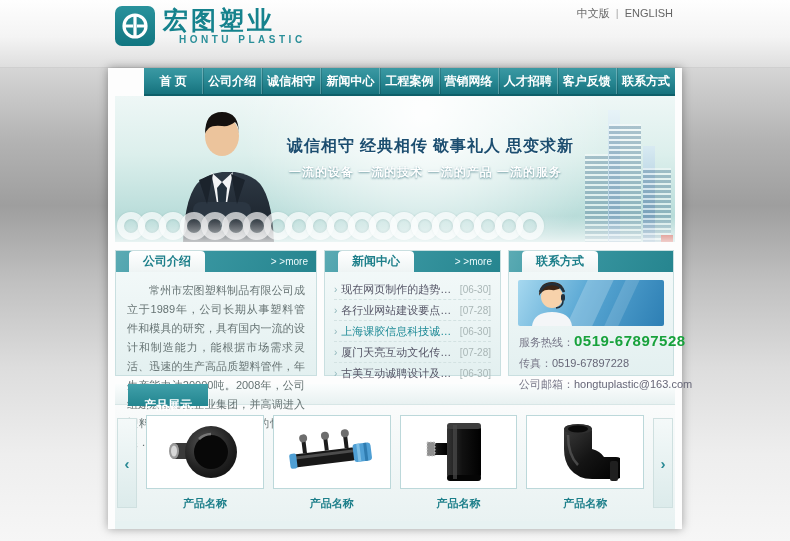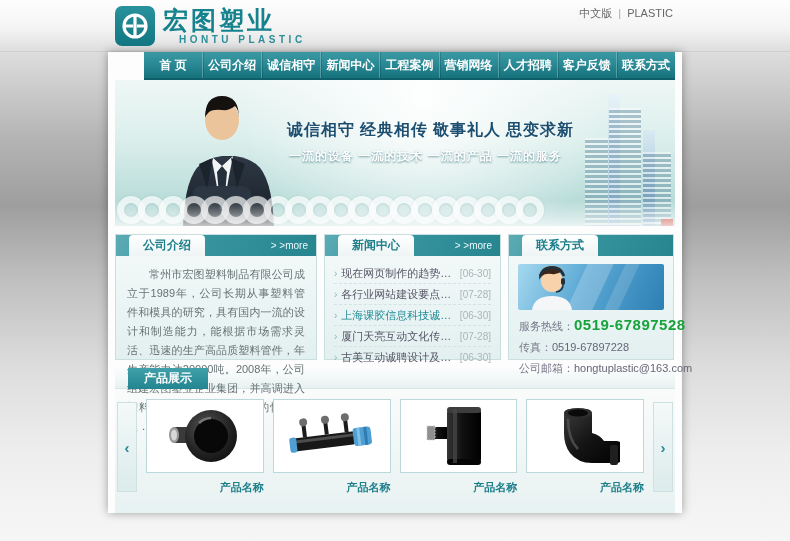--- a/index.html
+++ b/index.html
@@ -3,21 +3,21 @@
 <meta charset="utf-8">
 <style>
   * { margin:0; padding:0; box-sizing:border-box; }
   html,body { width:790px; }
   body {
     font-family:"Liberation Sans", sans-serif;
     background:linear-gradient(180deg,#fbfbfb 0%,#dcdcdc 10%,#b3b3b3 26%,#9e9e9e 38%,#c0c0c0 52%,#dddddd 68%,#eeeeee 84%,#f6f6f6 100%);
     height:541px; overflow:hidden;
   }
   
-  .top-band { height:52px; background:linear-gradient(180deg,#fefefe 0%,#f4f4f4 55%,#dedede 100%); border-bottom:1px solid #cfcfcf; }
+  .top-band { height:68px; background:linear-gradient(180deg,#fefefe 0%,#f4f4f4 55%,#dedede 100%); border-bottom:1px solid #cfcfcf; }
   .inner { width:560px; margin:0 auto; position:relative; height:100%; }
   .logo { position:absolute; left:0; top:6px; display:flex; align-items:center; cursor:pointer; }
   .logo-icon { width:40px; height:40px; background:linear-gradient(180deg,#29929c,#117681); border-radius:7px; display:flex; align-items:center; justify-content:center; }
   .logo-text { margin-left:8px; }
   .logo-title { font-size:25px; font-weight:bold; color:#15828d; letter-spacing:3px; line-height:26px; font-family:"Liberation Serif", serif; }
   .logo-sub { font-size:10px; font-weight:bold; color:#2a8f99; letter-spacing:3.5px;padding-left:16px; }
   .lang-row { position:absolute; right:2px; top:6px; font-size:11px; color:#666; }
   .lang-row span { cursor:pointer; }
   .lang-sep { color:#aaa; margin:0 6px; cursor:default !important; }
   .search-row { position:absolute; right:0; top:25px; display:flex; }
@@ -69,26 +69,26 @@
   .news-date { color:#a9b6b6; font-size:10px; margin-left:4px; }
   .svc-photo { margin:8px 9px 6px 9px; height:46px; border-radius:2px; position:relative; overflow:hidden; background:linear-gradient(115deg,#a6d8ef 0%,#5aa8d4 45%,#2d7fb4 100%); }
   .svc-photo .streak { position:absolute; top:-10px; width:26px; height:70px; background:rgba(255,255,255,.22); transform:skewX(-25deg); }
   .contact-lines { padding:0 10px; }
   .c-line { font-size:11px; color:#778; margin-top:6px; white-space:nowrap; }
   .hotline-num { font-size:15px; font-weight:bold; color:#18a23c; letter-spacing:.5px; }
   .c-val { color:#667; }
   
   .prod-sect { background:linear-gradient(180deg,#fdfdfd,#e9f2f2); padding-bottom:6px; }
   .prod-head { height:21px; background:linear-gradient(180deg,#fbfdfd,#e8f1f1); border-bottom:1px solid #d7e6e6; }
-  .prod-tab { display:inline-block; margin-left:13px; height:21px; line-height:21px; padding:0 16px; background:linear-gradient(180deg,#41a0aa,#22858f); color:#fff; font-size:12px; font-weight:bold; border-radius:0 0 0 0; cursor:pointer; }
+  .prod-tab { display:inline-block; margin-left:13px; height:21px; line-height:21px; padding:11px 16px; background:linear-gradient(180deg,#41a0aa,#22858f); color:#fff; font-size:12px; font-weight:bold; border-radius:0 0 0 0; cursor:pointer; }
   .prod-row { display:flex; align-items:center; gap:9px; padding:10px 2px 4px 2px; }
   .pager { width:20px; height:90px; border:1px solid #cfe0e0; background:linear-gradient(180deg,#f4f9f9,#dcebeb); color:#2a8a95; font-size:15px; font-weight:bold; display:flex; align-items:center; justify-content:center; cursor:pointer; flex:none; }
   .prod-card { flex:1; cursor:pointer; }
   .prod-imgbox { height:74px; background:#fff; border:1px solid #bcd8da; display:flex; align-items:center; justify-content:center; }
-  .prod-name { text-align:right; font-size:11px; font-weight:bold; color:#1d7f8a; margin-top:7px; }
+  .prod-name { text-align:center; font-size:11px; font-weight:bold; color:#1d7f8a; margin-top:7px; }
   
   .footer { height:33px; background:#4a8f98; border-top:2px solid #3a7d86; display:flex; justify-content:space-between; align-items:center; padding:0 22px; font-size:10px; color:#d6e9ea; cursor:default; }
   .bottom-strip { height:8px; background:#e7f2f2; }
 </style>
 </head>
 <body>
 
 <div class="top-band">
   <div class="inner">
     <div class="logo">
@@ -99,21 +99,21 @@
           <path d="M5 15 h8" stroke="#ffffff" stroke-width="3"></path>
           <path d="M17 15 h8" stroke="#ffffff" stroke-width="3"></path>
         </svg>
       </div>
       <div class="logo-text">
         <div class="logo-title">宏图塑业</div>
         <div class="logo-sub">HONTU PLASTIC</div>
       </div>
     </div>
     <div class="lang-row">
-      <span>中文版</span><span class="lang-sep">|</span><span>PLASTIC</span>
+      <span>中文版</span><span class="lang-sep">|</span><span>ENGLISH</span>
     </div>
   </div>
 </div>
 
 <div class="page">
 
   <div class="nav">
     <div class="nav-item">首 页</div>
     <div class="nav-item">公司介绍</div>
     <div class="nav-item">诚信相守</div>

